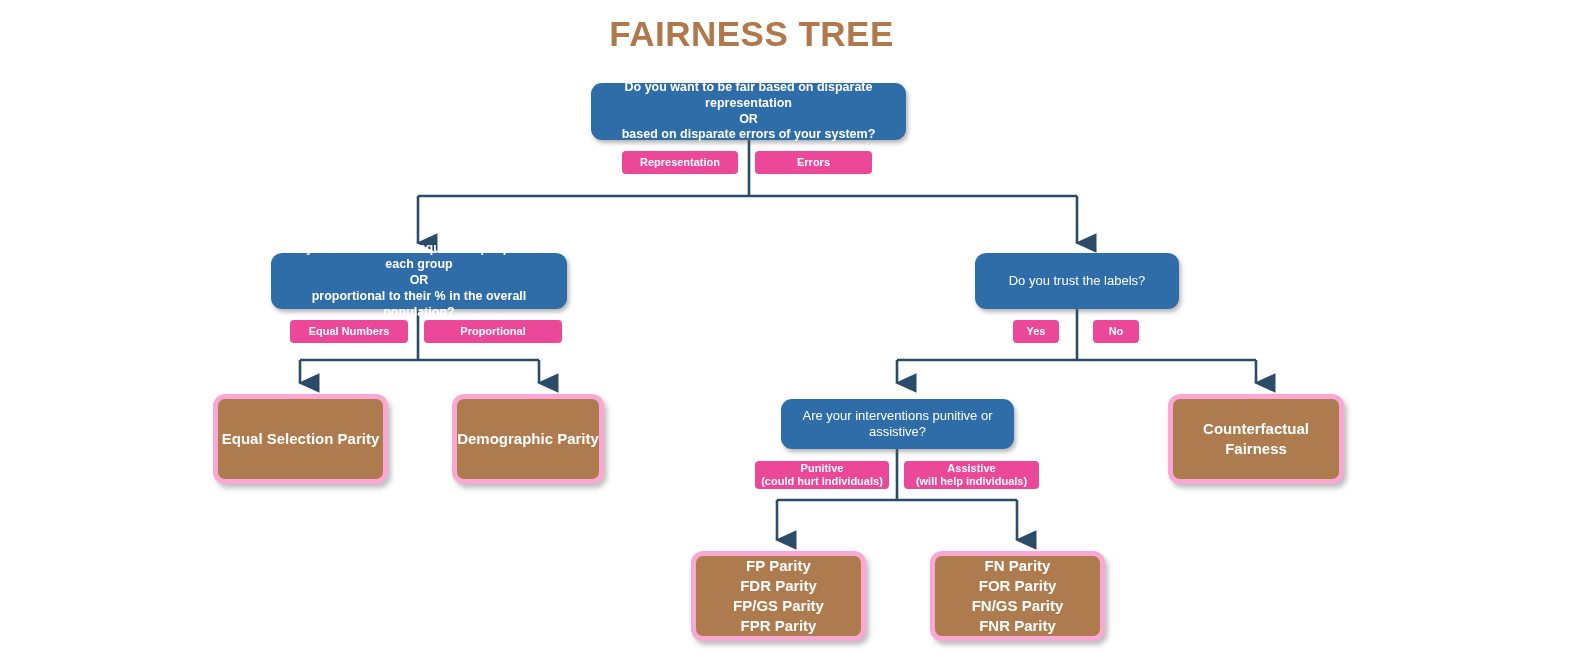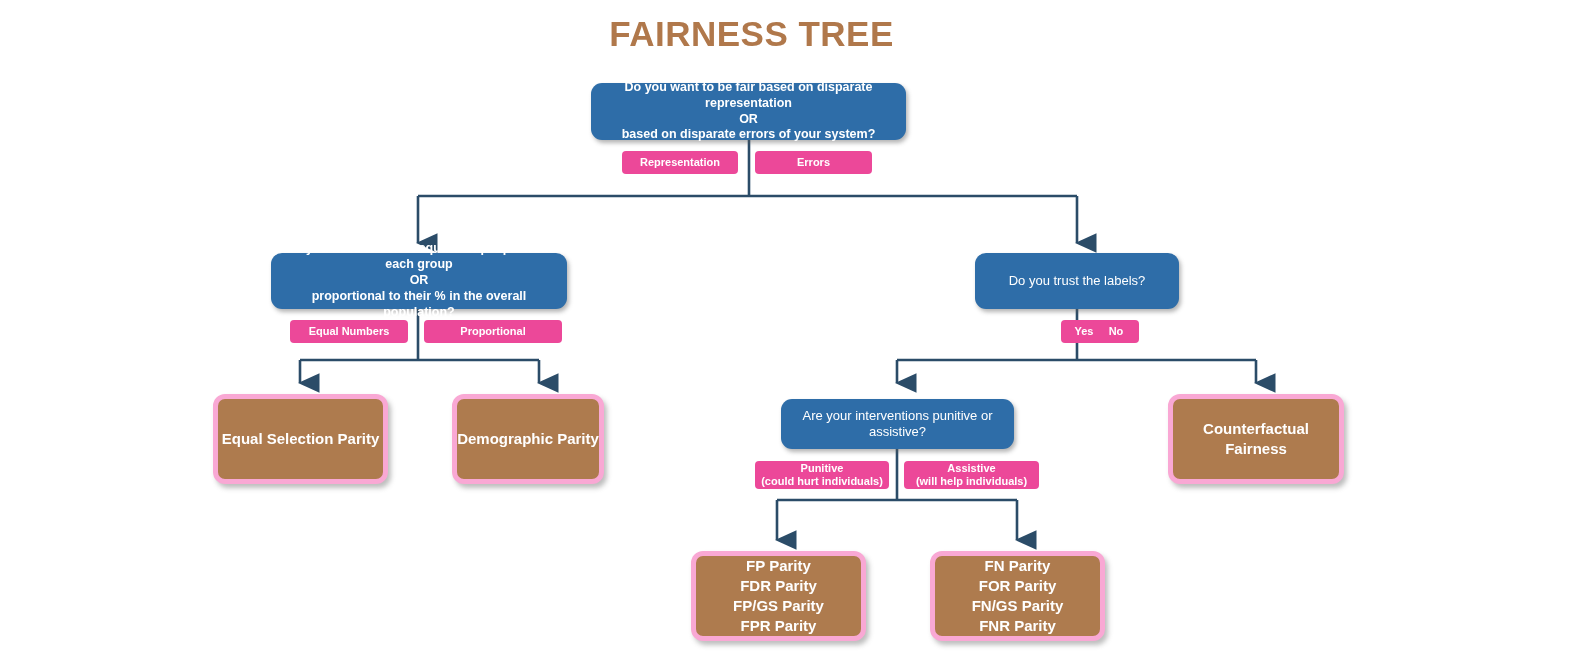--- a/index.html
+++ b/index.html
@@ -165,21 +165,21 @@
     <span>Equal Numbers</span>
   </div>
   <div class="answer nowrap" style="left:424px; top:320px; width:138px; height:23px;">
     <span>Proportional</span>
   </div>
 
   <div class="node decision light" style="left:975px; top:253px; width:204px; height:56px;">
     <span>Do you trust the labels?</span>
   </div>
 
-  <div class="answer nowrap" style="left:1013px; top:320px; width:46px; height:23px;margin-left:48px;">
+  <div class="answer nowrap" style="left:1013px; top:320px; width:46px; height:23px;">
     <span>Yes</span>
   </div>
   <div class="answer nowrap" style="left:1093px; top:320px; width:46px; height:23px;">
     <span>No</span>
   </div>
 
   <div class="node leaf" style="left:213px; top:394px; width:175px; height:90px;">
     <span>Equal Selection Parity</span>
   </div>
 

